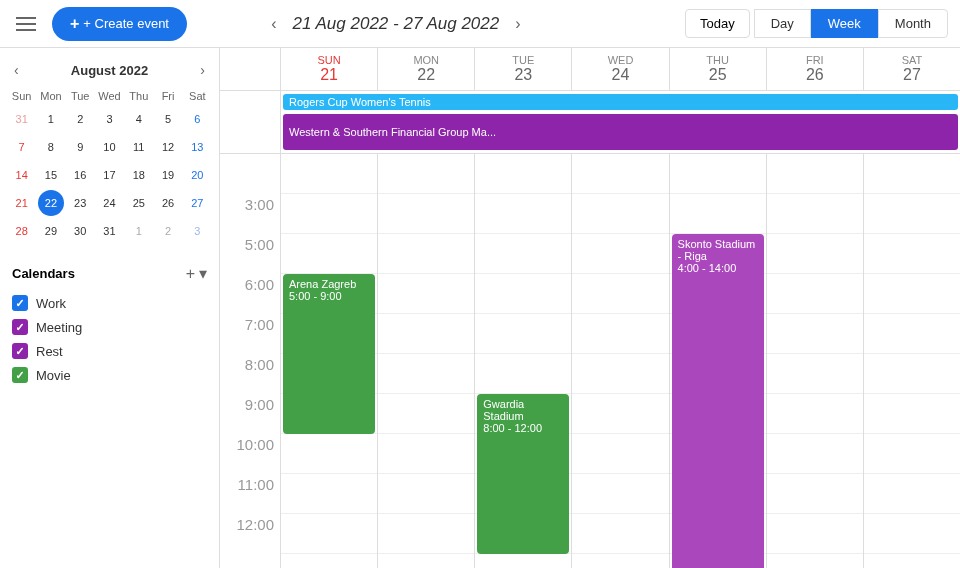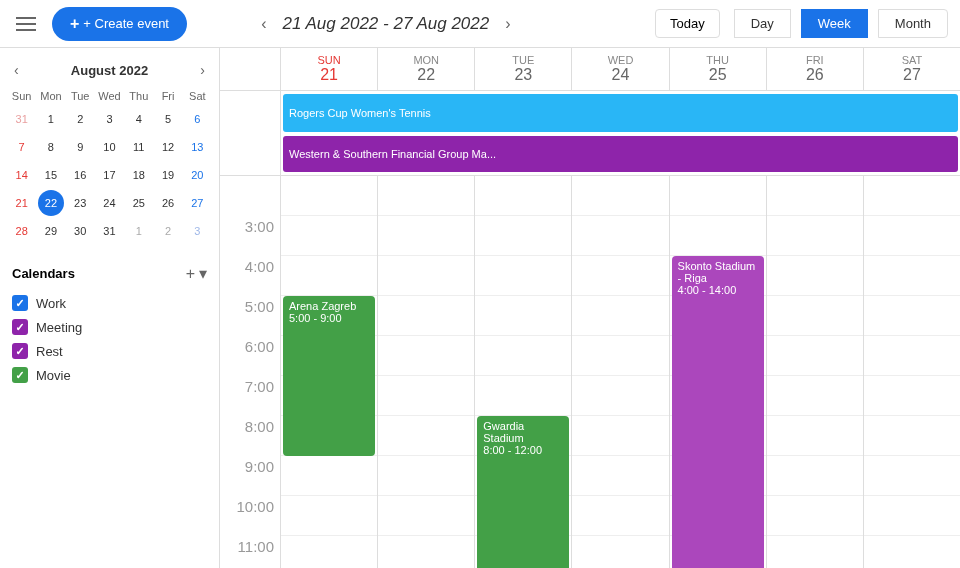--- a/index.html
+++ b/index.html
@@ -14,21 +14,21 @@
     .menu-icon span { display: block; width: 20px; height: 2px; background: #666; }
     .create-btn {
       background: #1a73e8; color: #fff; border: none; border-radius: 20px;
       padding: 8px 18px; font-size: 13px; cursor: pointer; display: flex; align-items: center; gap: 6px;
       font-weight: 500;
     }
     .create-btn .plus { font-size: 16px; font-weight: bold; }
     .nav-area { display: flex; align-items: center; gap: 8px; margin: 0 auto; }
     .nav-btn { background: none; border: none; cursor: pointer; font-size: 16px; color: #666; padding: 4px 8px; }
     .nav-title { font-size: 17px; font-weight: 400; color: #333; font-style: italic; }
-    .view-btns { display: flex; align-items: center; gap: 10px; margin-left: auto; padding-left: 16px; }
+    .view-btns { display: flex; align-items: center; gap: 0; margin-left: auto; padding-left: 16px; }
     .view-btn {
       border: 1px solid #ddd; background: #fff; padding: 6px 16px;
       cursor: pointer; font-size: 13px; color: #333;
     }
     .view-btn:first-child { border-radius: 4px 0 0 4px; }
     .view-btn:last-child { border-radius: 0 4px 4px 0; }
     .view-btn.active { background: #1a73e8; color: #fff; border-color: #1a73e8; }
     .today-btn {
       border: 1px solid #ddd; background: #fff; padding: 6px 14px;
       cursor: pointer; font-size: 13px; border-radius: 4px; margin-right: 4px;
@@ -258,35 +258,34 @@
         <div class="day-name">SAT</div>
         <div class="day-num">27</div>
       </div>
     </div>
 
     <div style="display:flex; border-bottom: 1px solid #ddd;">
       <div style="width:60px; flex-shrink:0;"></div>
 
       <div style="flex:1; position:relative; border-left:1px solid #ddd; padding:2px 0;">
         <div style="display:flex; padding:1px 2px;">
-          <div style="background:#29b6f6; border-radius:3px; color:#fff; font-size:11px; font-weight:500; padding:13px 6px; margin-bottom:2px; white-space:nowrap; overflow:hidden; text-overflow:ellipsis; width: calc(300% / 7 * 3 + 0px);">Rogers Cup Women's Tennis</div>
+          <div style="background:#29b6f6; border-radius:3px; color:#fff; font-size:11px; font-weight:500; padding:2px 6px; margin-bottom:2px; white-space:nowrap; overflow:hidden; text-overflow:ellipsis; width: calc(300% / 7 * 3 + 0px);">Rogers Cup Women's Tennis</div>
         </div>
         <div style="display:flex; padding:1px 2px;">
           <div style="background:#8e24aa; border-radius:3px; color:#fff; font-size:11px; font-weight:500; padding:12px 6px; white-space:nowrap; overflow:hidden; text-overflow:ellipsis; width: calc(300% / 7 * 3 + 0px);">Western &amp; Southern Financial Group Ma...</div>
         </div>
       </div>
     </div>
 
     <div class="time-grid">
       <div class="time-grid-inner">
 
         <div class="time-col">
           <div class="time-slot"></div>
           <div class="time-slot">3:00</div>
-          <div class="time-slot">4:00</div>
           <div class="time-slot">5:00</div>
           <div class="time-slot">6:00</div>
           <div class="time-slot">7:00</div>
           <div class="time-slot">8:00</div>
           <div class="time-slot">9:00</div>
           <div class="time-slot">10:00</div>
           <div class="time-slot">11:00</div>
           <div class="time-slot">12:00</div>
 
         </div>

